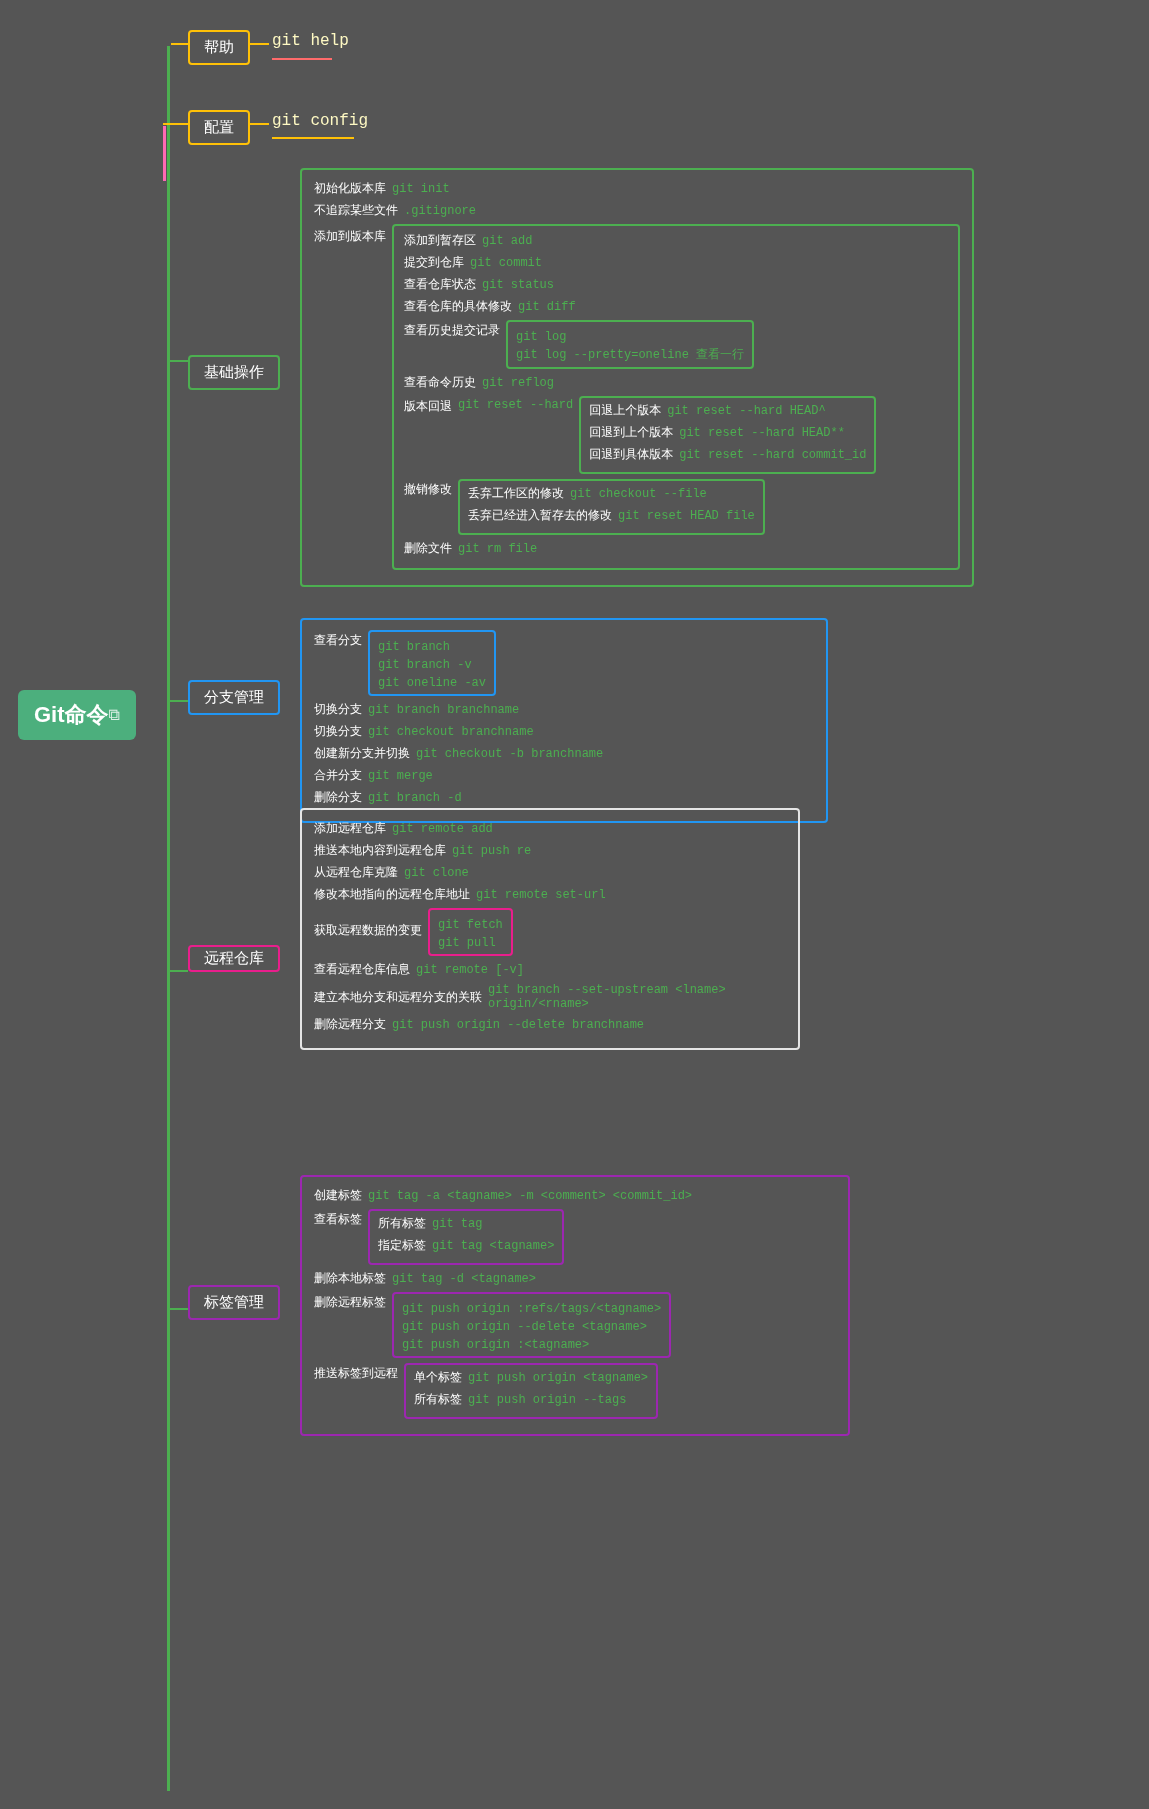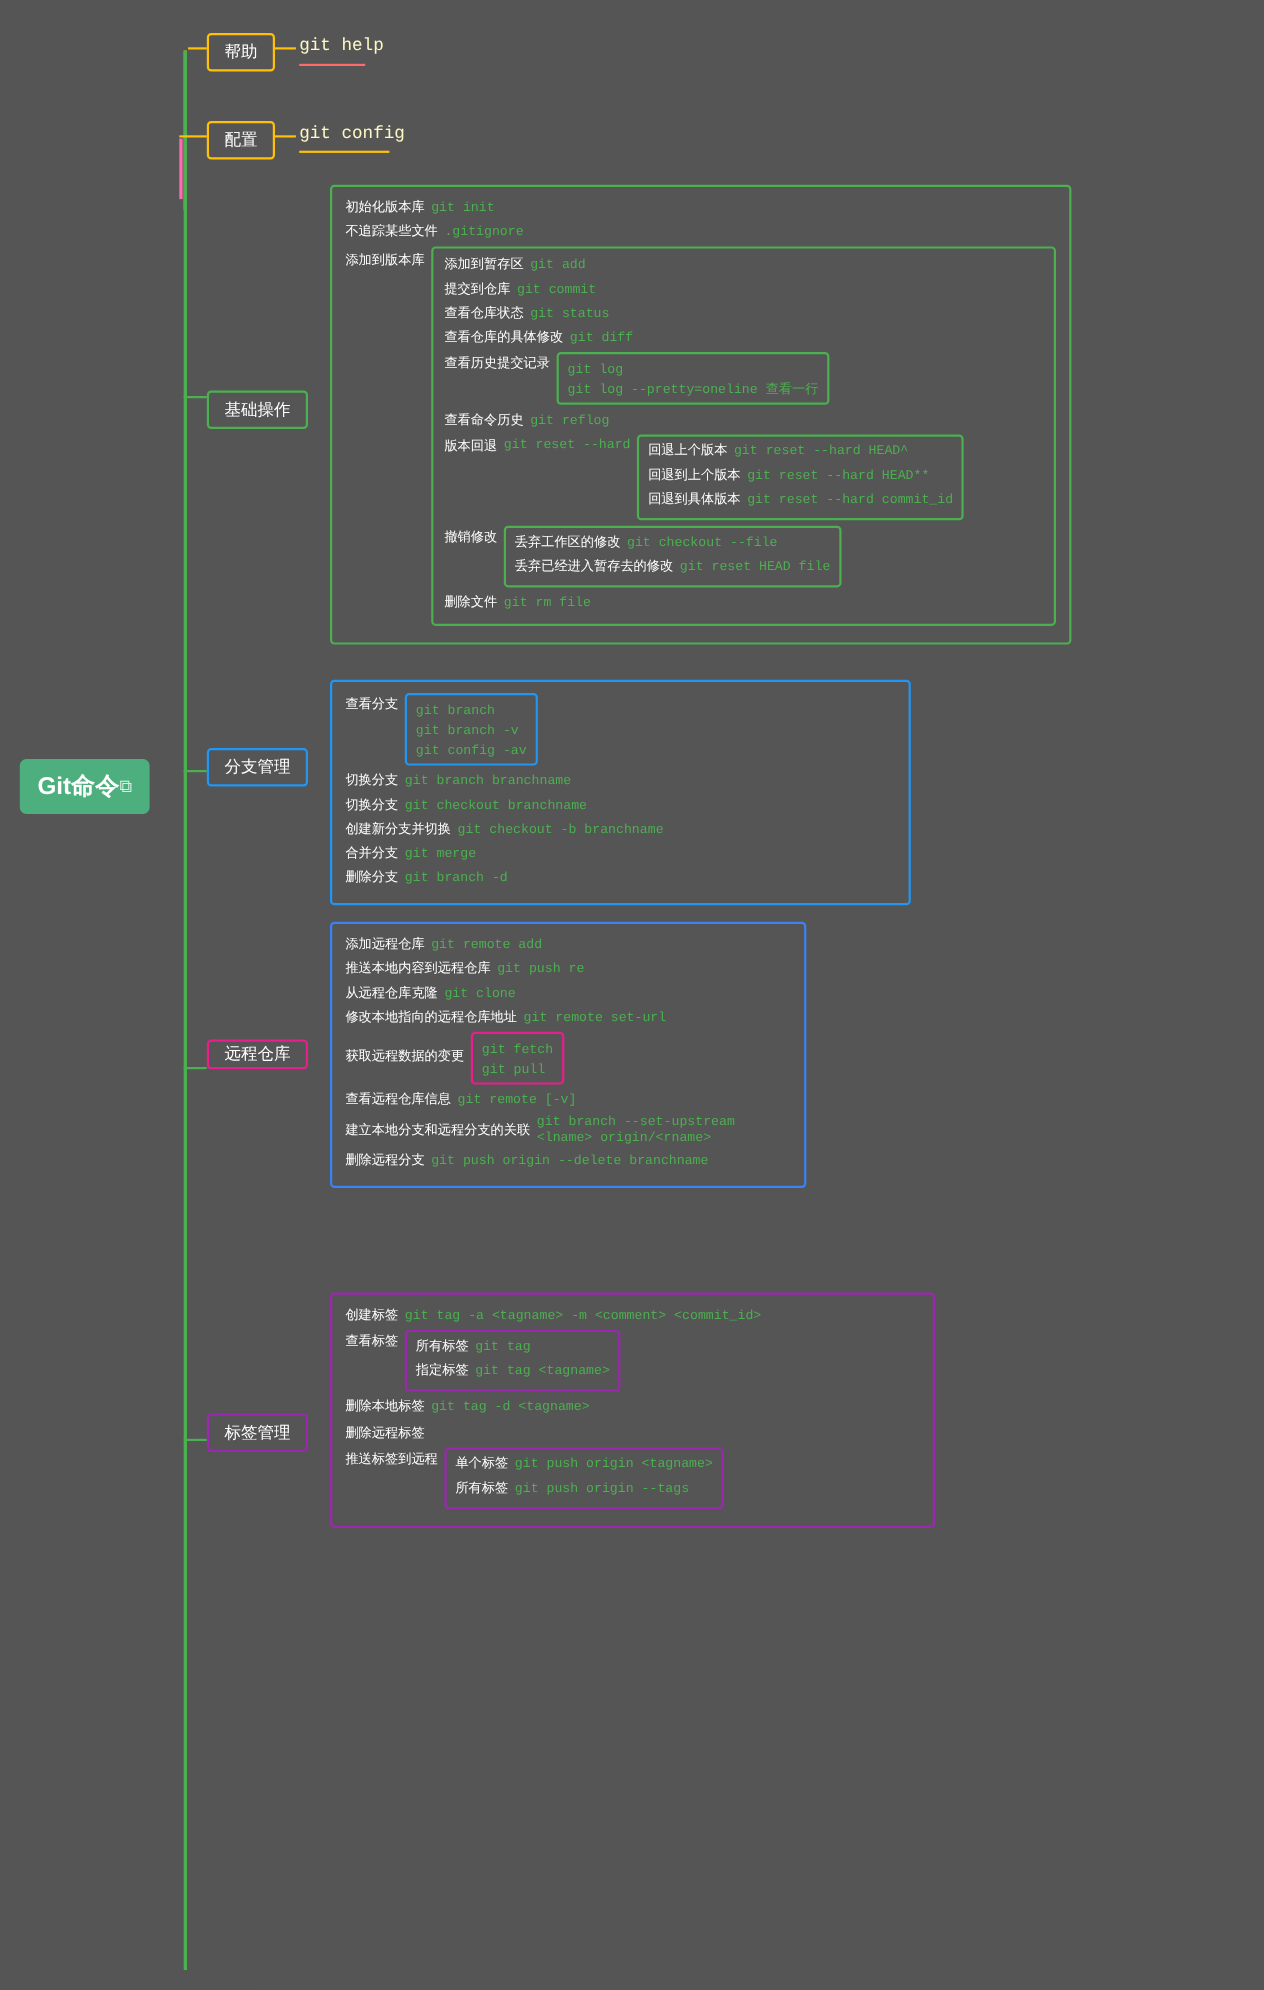--- a/index.html
+++ b/index.html
@@ -271,21 +271,21 @@
     <span>分支管理</span>
   </div>
 
   <div style="position:absolute;left:300px;top:618px;border:2px solid #2196F3;border-radius:4px;padding:10px 12px;width:528px;">
 
     <div class="row" style="align-items:flex-start;">
       <span class="lbl text-small" style="white-space:nowrap;margin-top:2px;">查看分支</span>
       <div style="border:2px solid #2196F3;border-radius:4px;padding:4px 8px;">
         <div><span class="cmd text-small">git branch</span></div>
         <div><span class="cmd text-small">git branch -v</span></div>
-        <div><span class="cmd text-small">git config -av</span></div>
+        <div><span class="cmd text-small">git oneline -av</span></div>
       </div>
     </div>
 
     <div class="row">
       <span class="lbl text-small">切换分支</span>
       <span class="cmd text-small">git branch branchname</span>
     </div>
     <div class="row">
       <span class="lbl text-small">切换分支</span>
       <span class="cmd text-small">git checkout branchname</span>
@@ -303,21 +303,21 @@
       <span class="cmd text-small">git branch -d</span>
     </div>
 
   </div>
 
   <div style="position:absolute;left:167px;top:970px;width:21px;height:2px;background:#4CAF50;"></div>
   <div class="remote-node">
     <span>远程仓库</span>
   </div>
 
-  <div style="position:absolute;left:300px;top:838px;border:2px solid #3b82f6;border-radius:4px;padding:10px 12px;width:433px;">
+  <div style="position:absolute;left:300px;top:808px;border:2px solid #e5e5e5;border-radius:4px;padding:10px 12px;width:500px;">
 
     <div class="row">
       <span class="lbl text-small">添加远程仓库</span>
       <span class="cmd text-small">git remote add</span>
     </div>
     <div class="row">
       <span class="lbl text-small">推送本地内容到远程仓库</span>
       <span class="cmd text-small">git push re</span>
     </div>
     <div class="row">
@@ -378,20 +378,25 @@
       </div>
     </div>
 
     <div class="row">
       <span class="lbl text-small">删除本地标签</span>
       <span class="cmd text-small">git tag -d &lt;tagname&gt;</span>
     </div>
 
     <div class="row" style="align-items:flex-start;">
       <span class="lbl text-small" style="white-space:nowrap;margin-top:2px;">删除远程标签</span>
+      <div style="border:2px solid #9C27B0;border-radius:4px;padding:4px 8px;">
+        <div><span class="cmd text-small">git push origin :refs/tags/&lt;tagname&gt;</span></div>
+        <div><span class="cmd text-small">git push origin --delete &lt;tagname&gt;</span></div>
+        <div><span class="cmd text-small">git push origin :&lt;tagname&gt;</span></div>
+      </div>
     </div>
 
     <div class="row" style="align-items:flex-start;">
       <span class="lbl text-small" style="white-space:nowrap;margin-top:2px;">推送标签到远程</span>
       <div style="border:2px solid #9C27B0;border-radius:4px;padding:4px 8px;">
         <div class="row">
           <span class="lbl text-small">单个标签</span>
           <span class="cmd text-small">git push origin &lt;tagname&gt;</span>
         </div>
         <div class="row">

